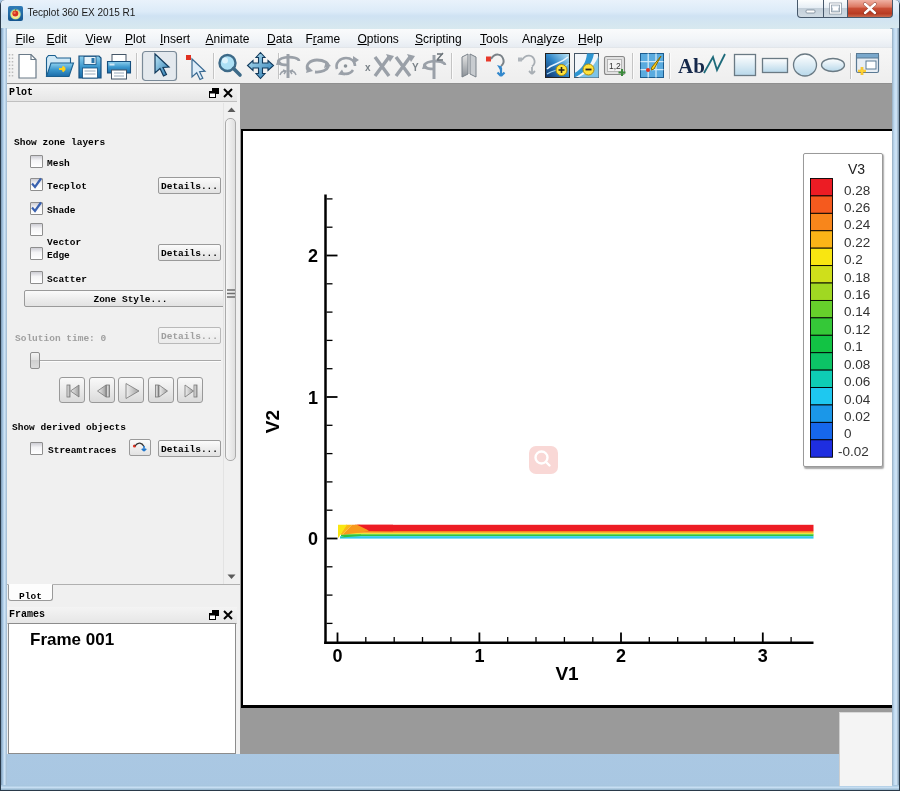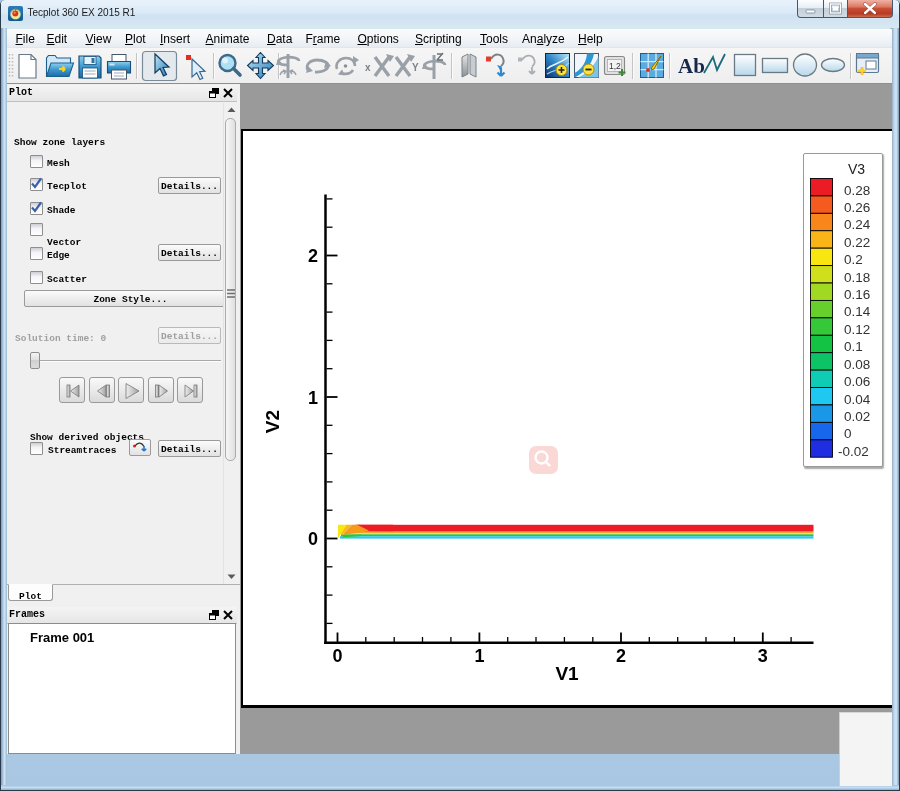--- a/index.html
+++ b/index.html
@@ -359,21 +359,21 @@
         </svg></div>
     <div class="abs pbtn" style="left:140.8px;top:293px;"><svg width="26" height="26" viewBox="0 0 26 26">
           <rect x="6.5" y="7" width="3" height="12" fill="url(#pg1)" stroke="#777" stroke-width="0.8"></rect>
           <path d="M10,7 L10,19 L18.5,13 Z" fill="url(#pg1)" stroke="#777" stroke-width="0.8"></path>
         </svg></div>
     <div class="abs pbtn" style="left:170.4px;top:293px;"><svg width="26" height="26" viewBox="0 0 26 26">
           <path d="M7,7 L7,19 L15.5,13 Z" fill="url(#pg1)" stroke="#777" stroke-width="0.8"></path>
           <rect x="16" y="7" width="3" height="12" fill="url(#pg1)" stroke="#777" stroke-width="0.8"></rect>
         </svg></div>
 
-    <span class="abs mono" style="left:23px;top:338px;margin-top:10px;">Show derived objects</span>
+    <span class="abs mono" style="left:5px;top:338px;">Show derived objects</span>
     <span class="abs cb" style="left:22.5px;top:357.5px;"></span>
       <span class="abs mono" style="left:41px;top:360.5px;">Streamtraces</span>
     <div class="abs" style="left:122px;top:354.5px;width:22px;height:17px;box-sizing:border-box;border:1px solid #9a9a9a;border-radius:2px;background:linear-gradient(180deg,#fbfbfb,#e2e2e2);">
       <svg width="20" height="15" viewBox="0 0 20 15">
           <circle cx="4.5" cy="6" r="1.6" fill="#e03020"></circle>
           <path d="M5,6 C8,1.5 12,2.5 14,6.5" fill="none" stroke="#333" stroke-width="1.3"></path>
           <path d="M14,6 L14,11 M14,11 L11.8,8.8 M14,11 L16.2,8.8" stroke="#2277cc" stroke-width="1.6" fill="none"></path>
         </svg>
     </div>
     <div class="abs btn" style="left:151px;top:355.5px;width:63px;height:17px;padding-top:3px;">Details...</div>
@@ -400,21 +400,21 @@
       <svg class="abs" style="left:202px;top:3px" width="10" height="10" viewBox="0 0 10 10">
           <rect x="3" y="0" width="7" height="6" fill="#000"></rect>
           <rect x="0.5" y="3.5" width="6" height="6" fill="#fff" stroke="#000"></rect>
           <rect x="0.5" y="3.5" width="6" height="2" fill="#000"></rect>
         </svg>
       <svg class="abs" style="left:216px;top:3px" width="10" height="10" viewBox="0 0 10 10">
           <path d="M1,1 L9,9 M9,1 L1,9" stroke="#000" stroke-width="2"></path>
         </svg>
     </div>
     <div class="abs" style="left:1px;top:539px;width:228px;height:131px;box-sizing:border-box;border:1px solid #8c8c8c;background:#fff;">
-      <span class="abs" style="left:21px;top:6px;font-size:13px;font-weight:bold;color:#000;">Frame 001</span>
+      <span class="abs" style="left:21px;top:6px;font-size:17px;font-weight:bold;color:#000;">Frame 001</span>
     </div>
   </div>
   <svg class="abs" width="0" height="0">
       <defs>
     <linearGradient id="pg1" x1="0" y1="0" x2="1" y2="0">
           <stop offset="0" stop-color="#efefef"></stop>
           <stop offset="0.5" stop-color="#c9c9c9"></stop>
           <stop offset="1" stop-color="#9f9f9f"></stop>
         </linearGradient>
   </defs>

